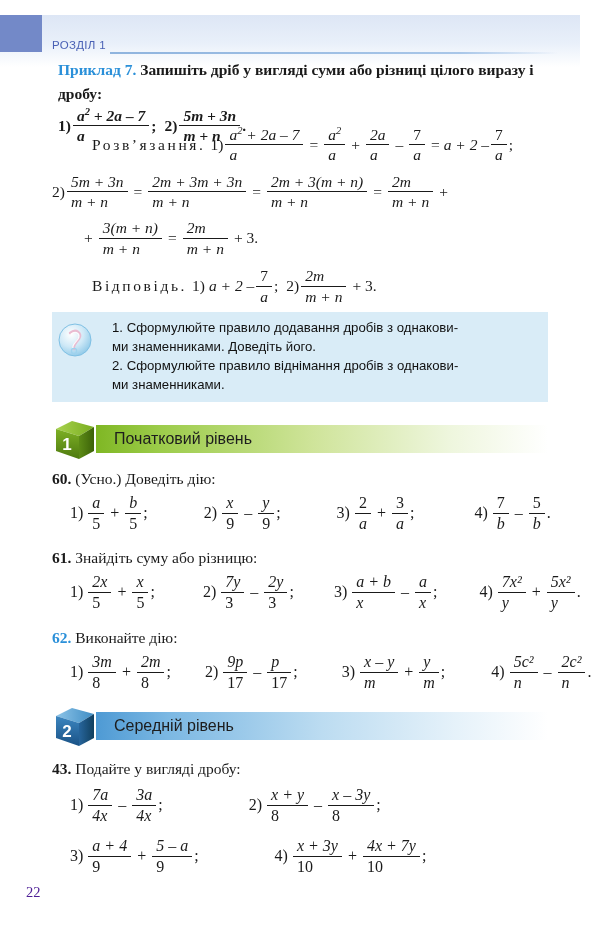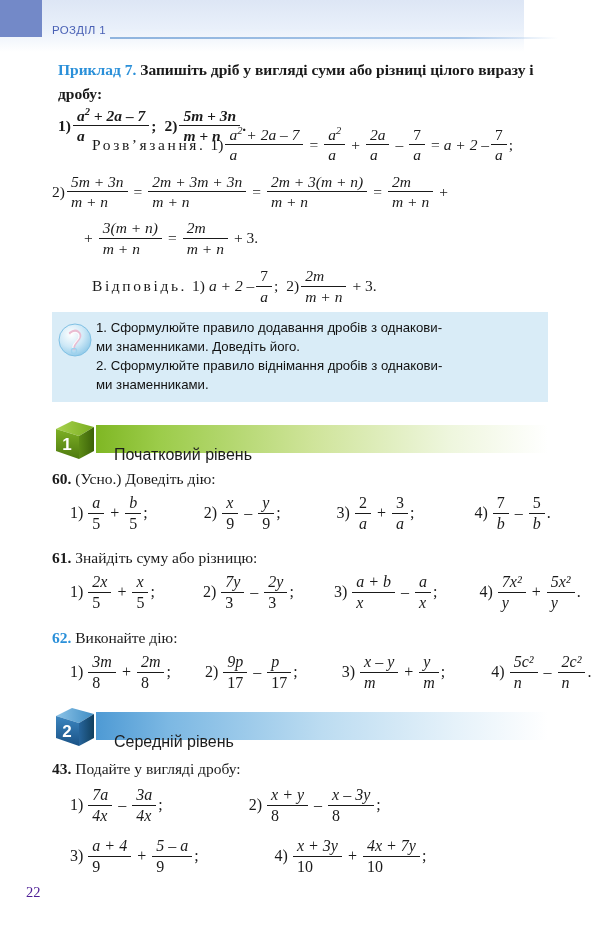--- a/index.html
+++ b/index.html
@@ -12,22 +12,22 @@
     background: #ffffff;
     font-family: "Liberation Serif", "DejaVu Serif", serif;
     color: #1a1a1a;
     position: relative;
     overflow: hidden;
   }
 
   
   .page-header {
     position: absolute;
-    left: 0; top: 0;
-    width: 524px; height: 52px;
+    left: 0; top: 15px;
+    width: 580px; height: 52px;
     background: linear-gradient(to bottom, #dde6f5 0%, #e9f0fa 55%, #ffffff 100%);
   }
   .header-block {
     position: absolute;
     left: 0; top: 0;
     width: 42px; height: 37px;
     background: #7389c8;
   }
   .header-chapter {
     position: absolute;
@@ -91,20 +91,21 @@
   .question-panel {
     position: absolute;
     left: 52px; top: 312px;
     width: 496px;
     min-height: 88px;
     background: #d9ecf7;
     display: flex;
     align-items: flex-start;
     padding: 7px 6px 7px 4px;
     box-sizing: border-box;
+    gap: 16px;
   }
   .q-icon {
     flex: 0 0 38px;
     width: 38px; height: 38px;
     margin-top: 2px;
   }
   .q-text {
     flex: 1 1 auto;
     font-family: "Liberation Sans", "DejaVu Sans", sans-serif;
     font-size: 13.2px;
@@ -127,21 +128,21 @@
     width: 452px; height: 28px;
   }
   .level-bar.green {
     background: linear-gradient(to right, #7fb724 0%, #9ccc4a 14%, #cfe49a 48%, #eef6dd 78%, #ffffff 100%);
   }
   .level-bar.blue {
     background: linear-gradient(to right, #4e9ad4 0%, #7cb8e3 16%, #bcdcf1 50%, #e6f2fa 80%, #ffffff 100%);
   }
   .level-label {
     position: absolute;
-    left: 62px; top: 28px;
+    left: 62px; top: 12px;
     font-family: "Liberation Sans", "DejaVu Sans", sans-serif;
     font-size: 16px;
     color: #1d1d1d;
     white-space: nowrap;
   }
   .cube {
     position: absolute;
     left: 0; top: 0;
     width: 46px; height: 44px;
   }

